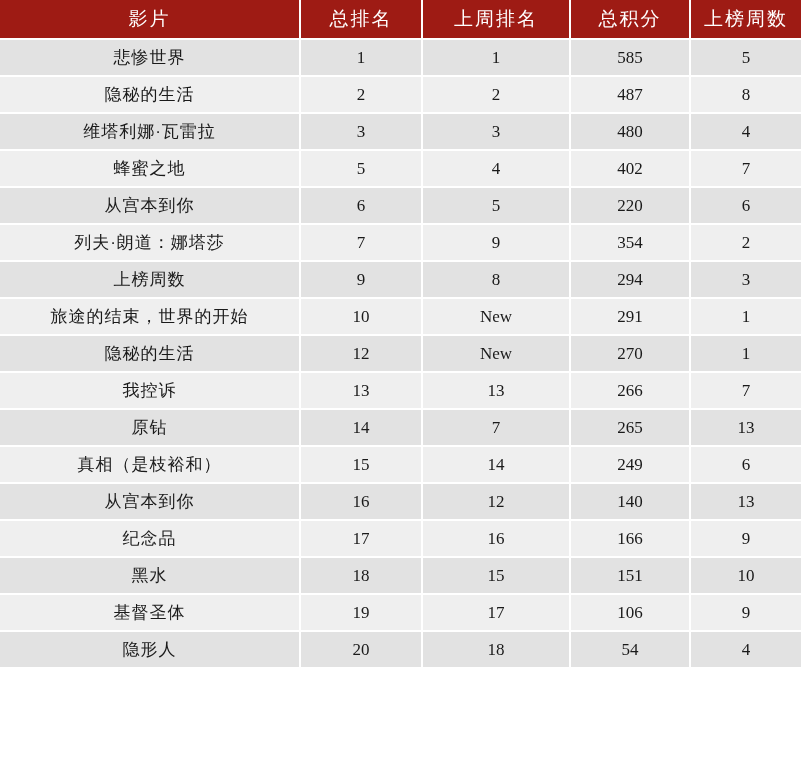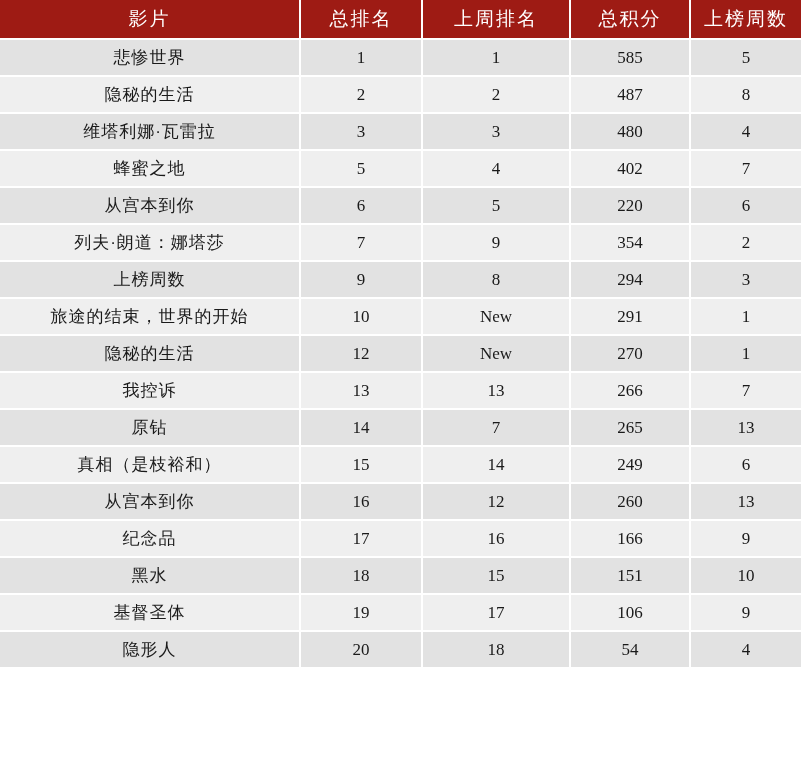--- a/index.html
+++ b/index.html
@@ -164,21 +164,21 @@
         <td class="title">真相（是枝裕和）</td>
         <td class="num">15</td>
         <td class="num">14</td>
         <td class="num">249</td>
         <td class="num">6</td>
       </tr>
       <tr>
         <td class="title">从宫本到你</td>
         <td class="num">16</td>
         <td class="num">12</td>
-        <td class="num">260</td>
+        <td class="num">140</td>
         <td class="num">13</td>
       </tr>
       <tr>
         <td class="title">纪念品</td>
         <td class="num">17</td>
         <td class="num">16</td>
         <td class="num">166</td>
         <td class="num">9</td>
       </tr>
       <tr>

